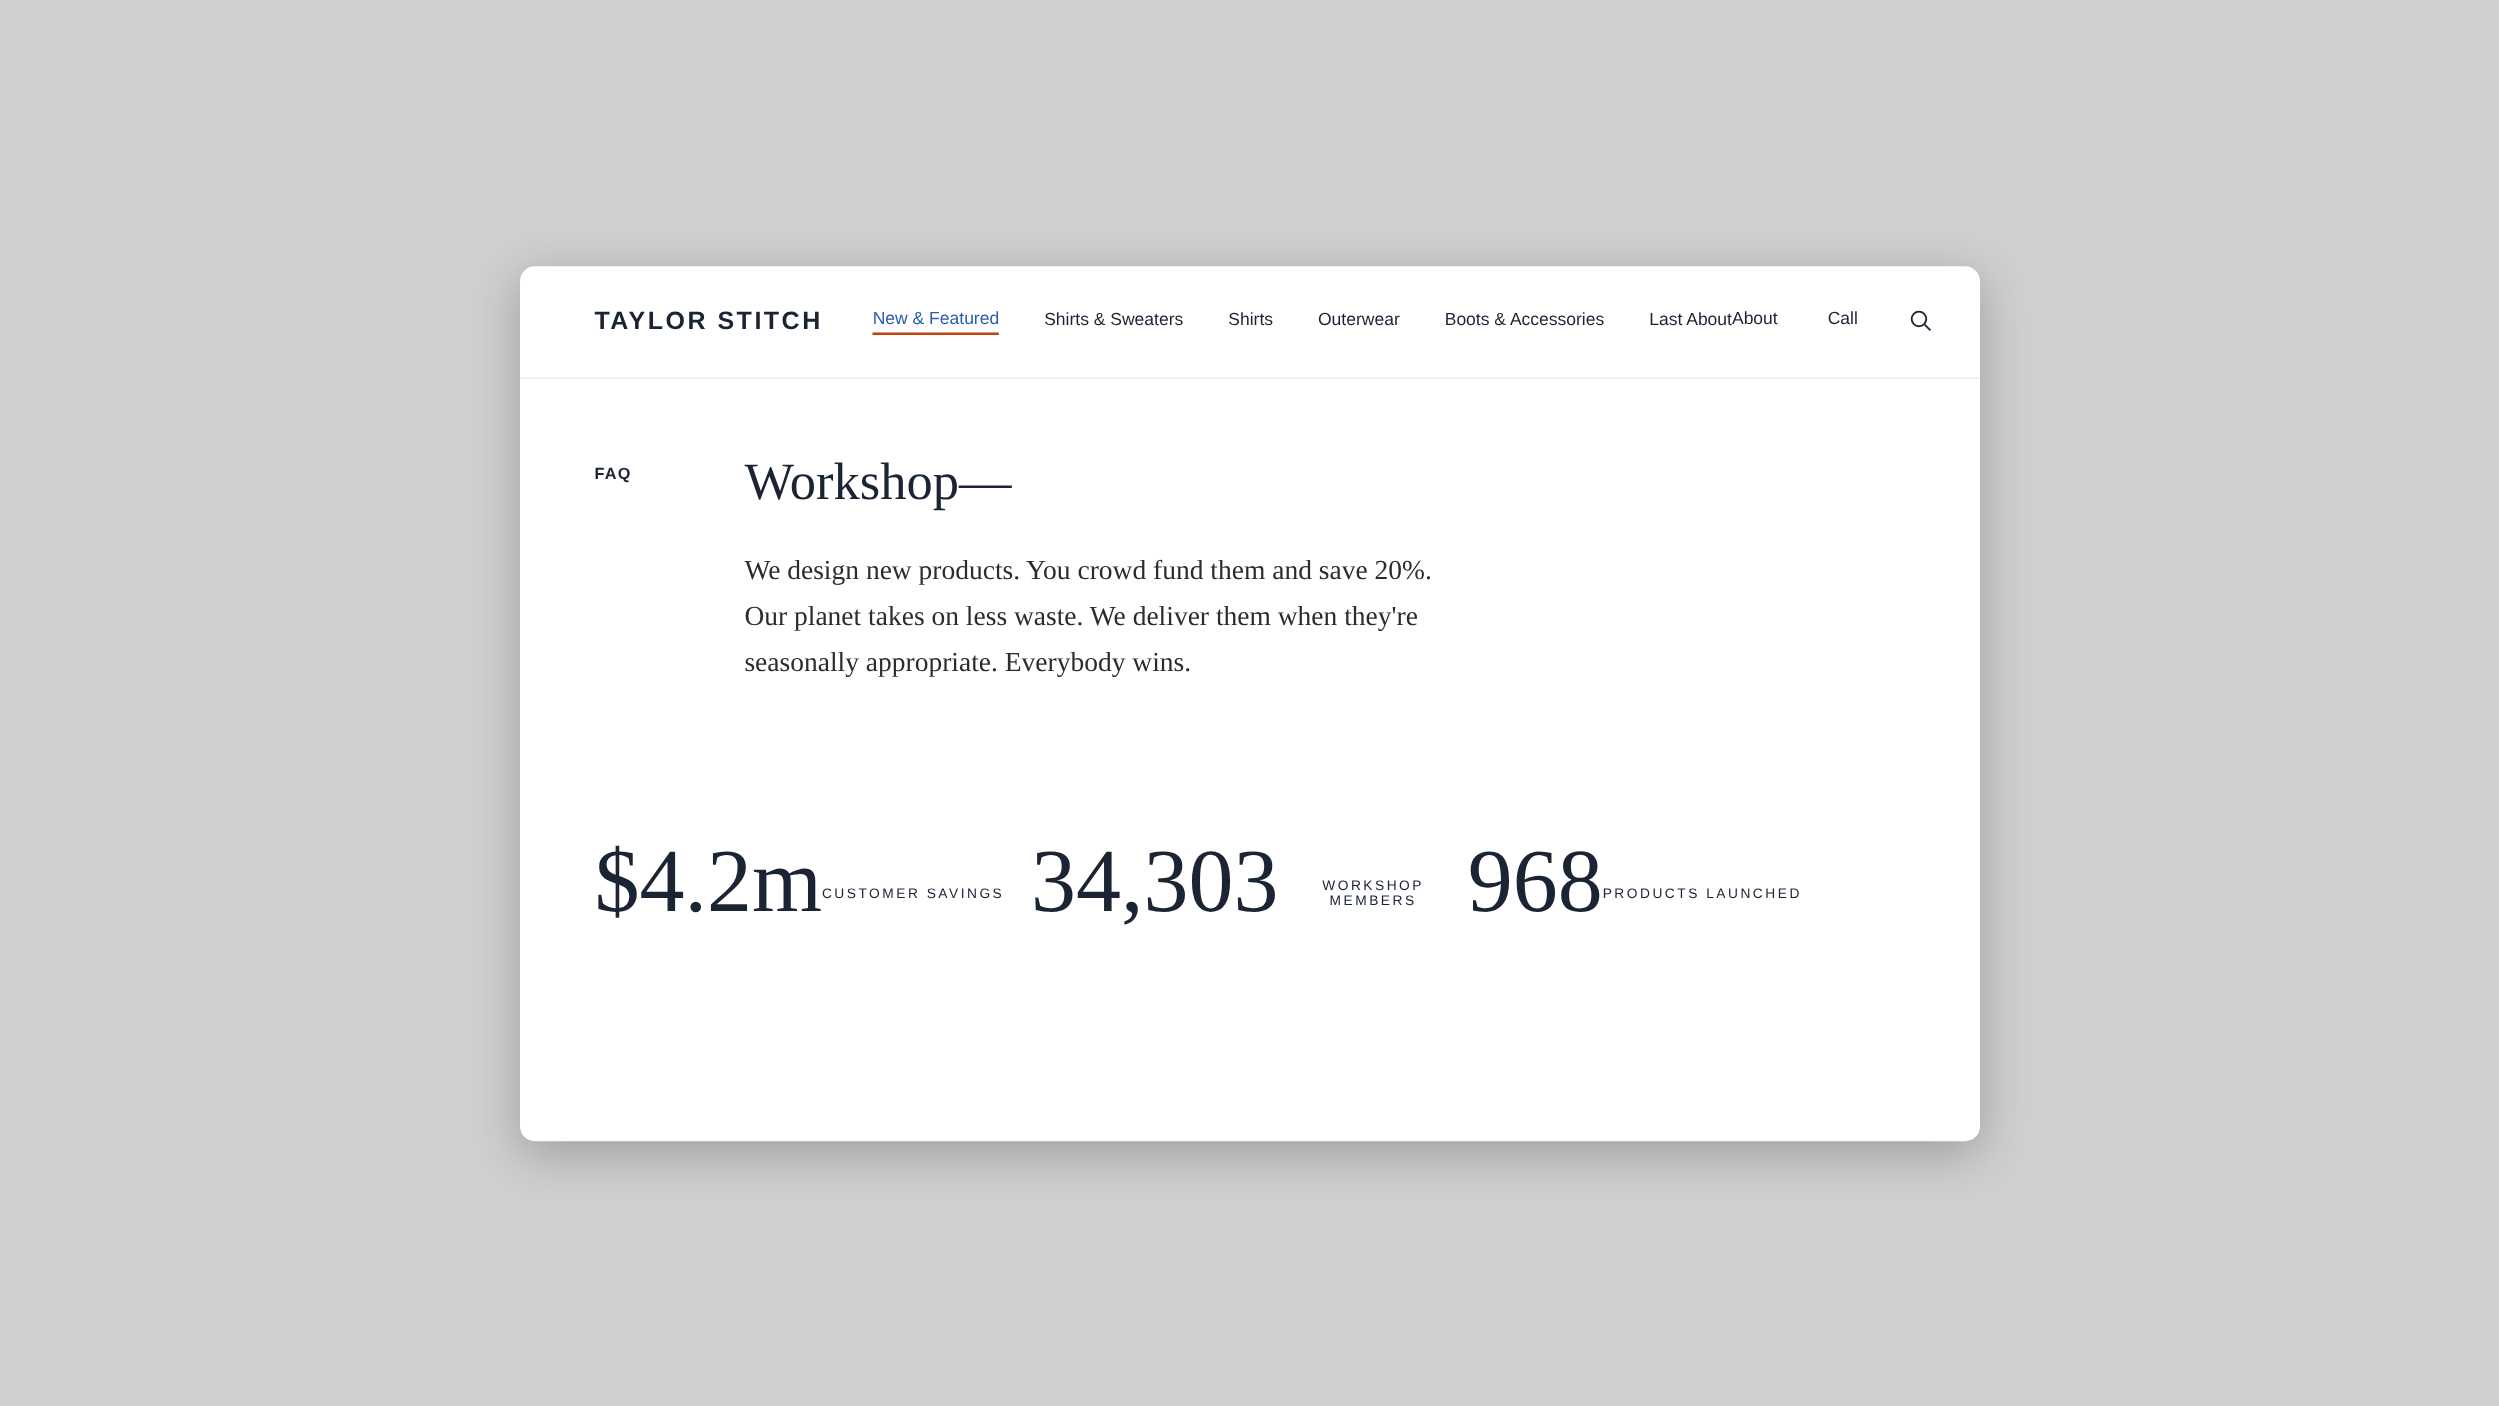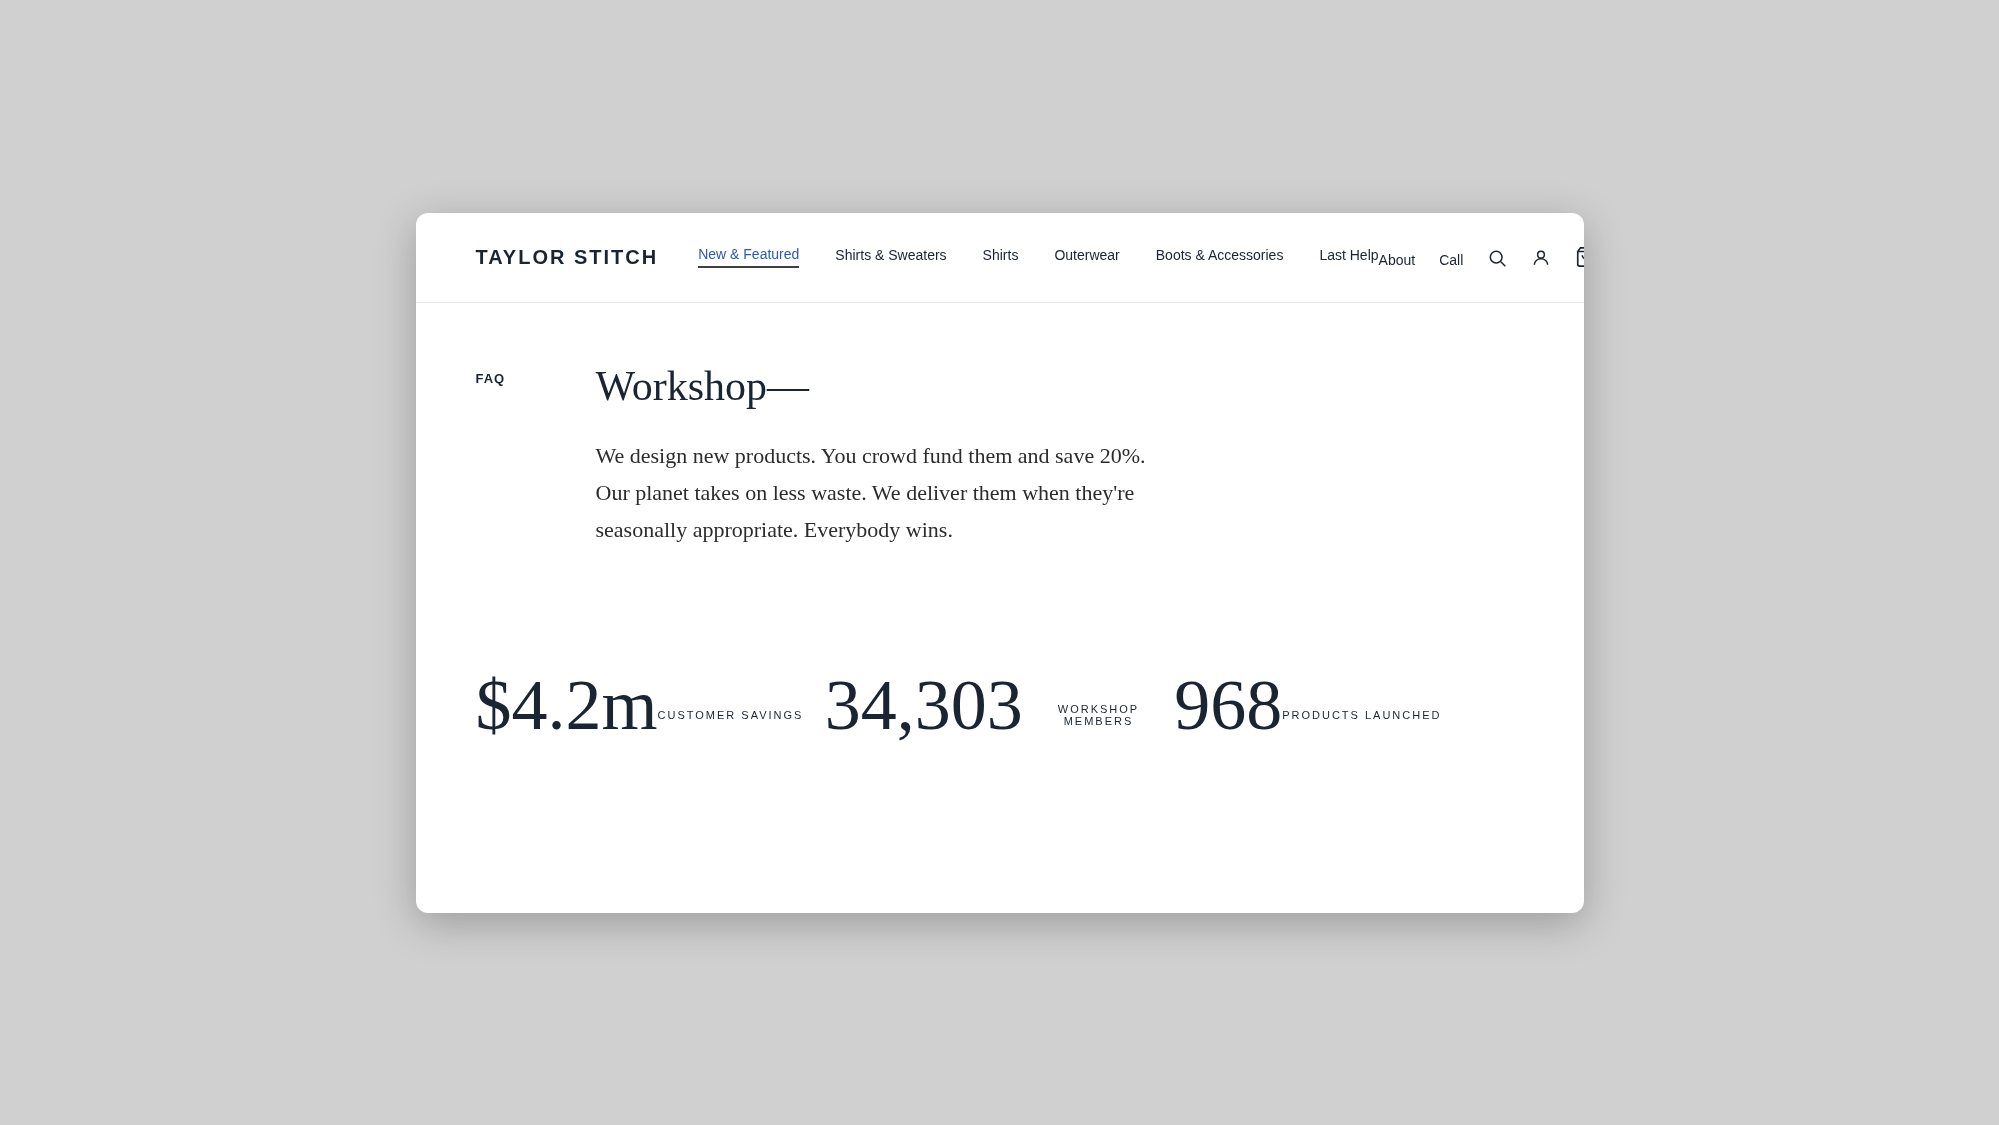--- a/index.html
+++ b/index.html
@@ -59,28 +59,28 @@
       font-size: 14px;
       color: #1a2433;
       text-decoration: none;
       white-space: nowrap;
       cursor: pointer;
       padding-bottom: 4px;
     }
 
     .nav-link.active {
       color: #2a5caa;
-      border-bottom: 2px solid #404040;
+      border-bottom: 2px solid #c2410c;
       padding-bottom: 4px;
     }
 
     .nav-right {
       display: flex;
-      align-items: flex-end;
-      gap: 24px;
+      align-items: flex-start;
+      gap: 40px;
       margin-left: auto;
     }
 
     .nav-right-link {
       font-family: Arial, Helvetica, sans-serif;
       font-size: 14px;
       color: #1a2433;
       text-decoration: none;
       cursor: pointer;
     }
@@ -194,21 +194,21 @@
 
   <nav class="nav-bar">
     <div class="logo">TAYLOR STITCH</div>
 
     <div class="nav-links">
       <a class="nav-link active">New &amp; Featured</a>
       <a class="nav-link">Shirts &amp; Sweaters</a>
       <a class="nav-link">Shirts</a>
       <a class="nav-link">Outerwear</a>
       <a class="nav-link">Boots &amp; Accessories</a>
-      <a class="nav-link">Last Help</a>
+      <a class="nav-link">Last About</a>
     </div>
 
     <div class="nav-right">
       <a class="nav-right-link">About</a>
       <a class="nav-right-link">Call</a>
 
       <span class="nav-icon">
         <svg class="icon-svg" viewBox="0 0 24 24">
           <circle cx="11" cy="11" r="7"></circle>
           <line x1="16.5" y1="16.5" x2="22" y2="22"></line>

